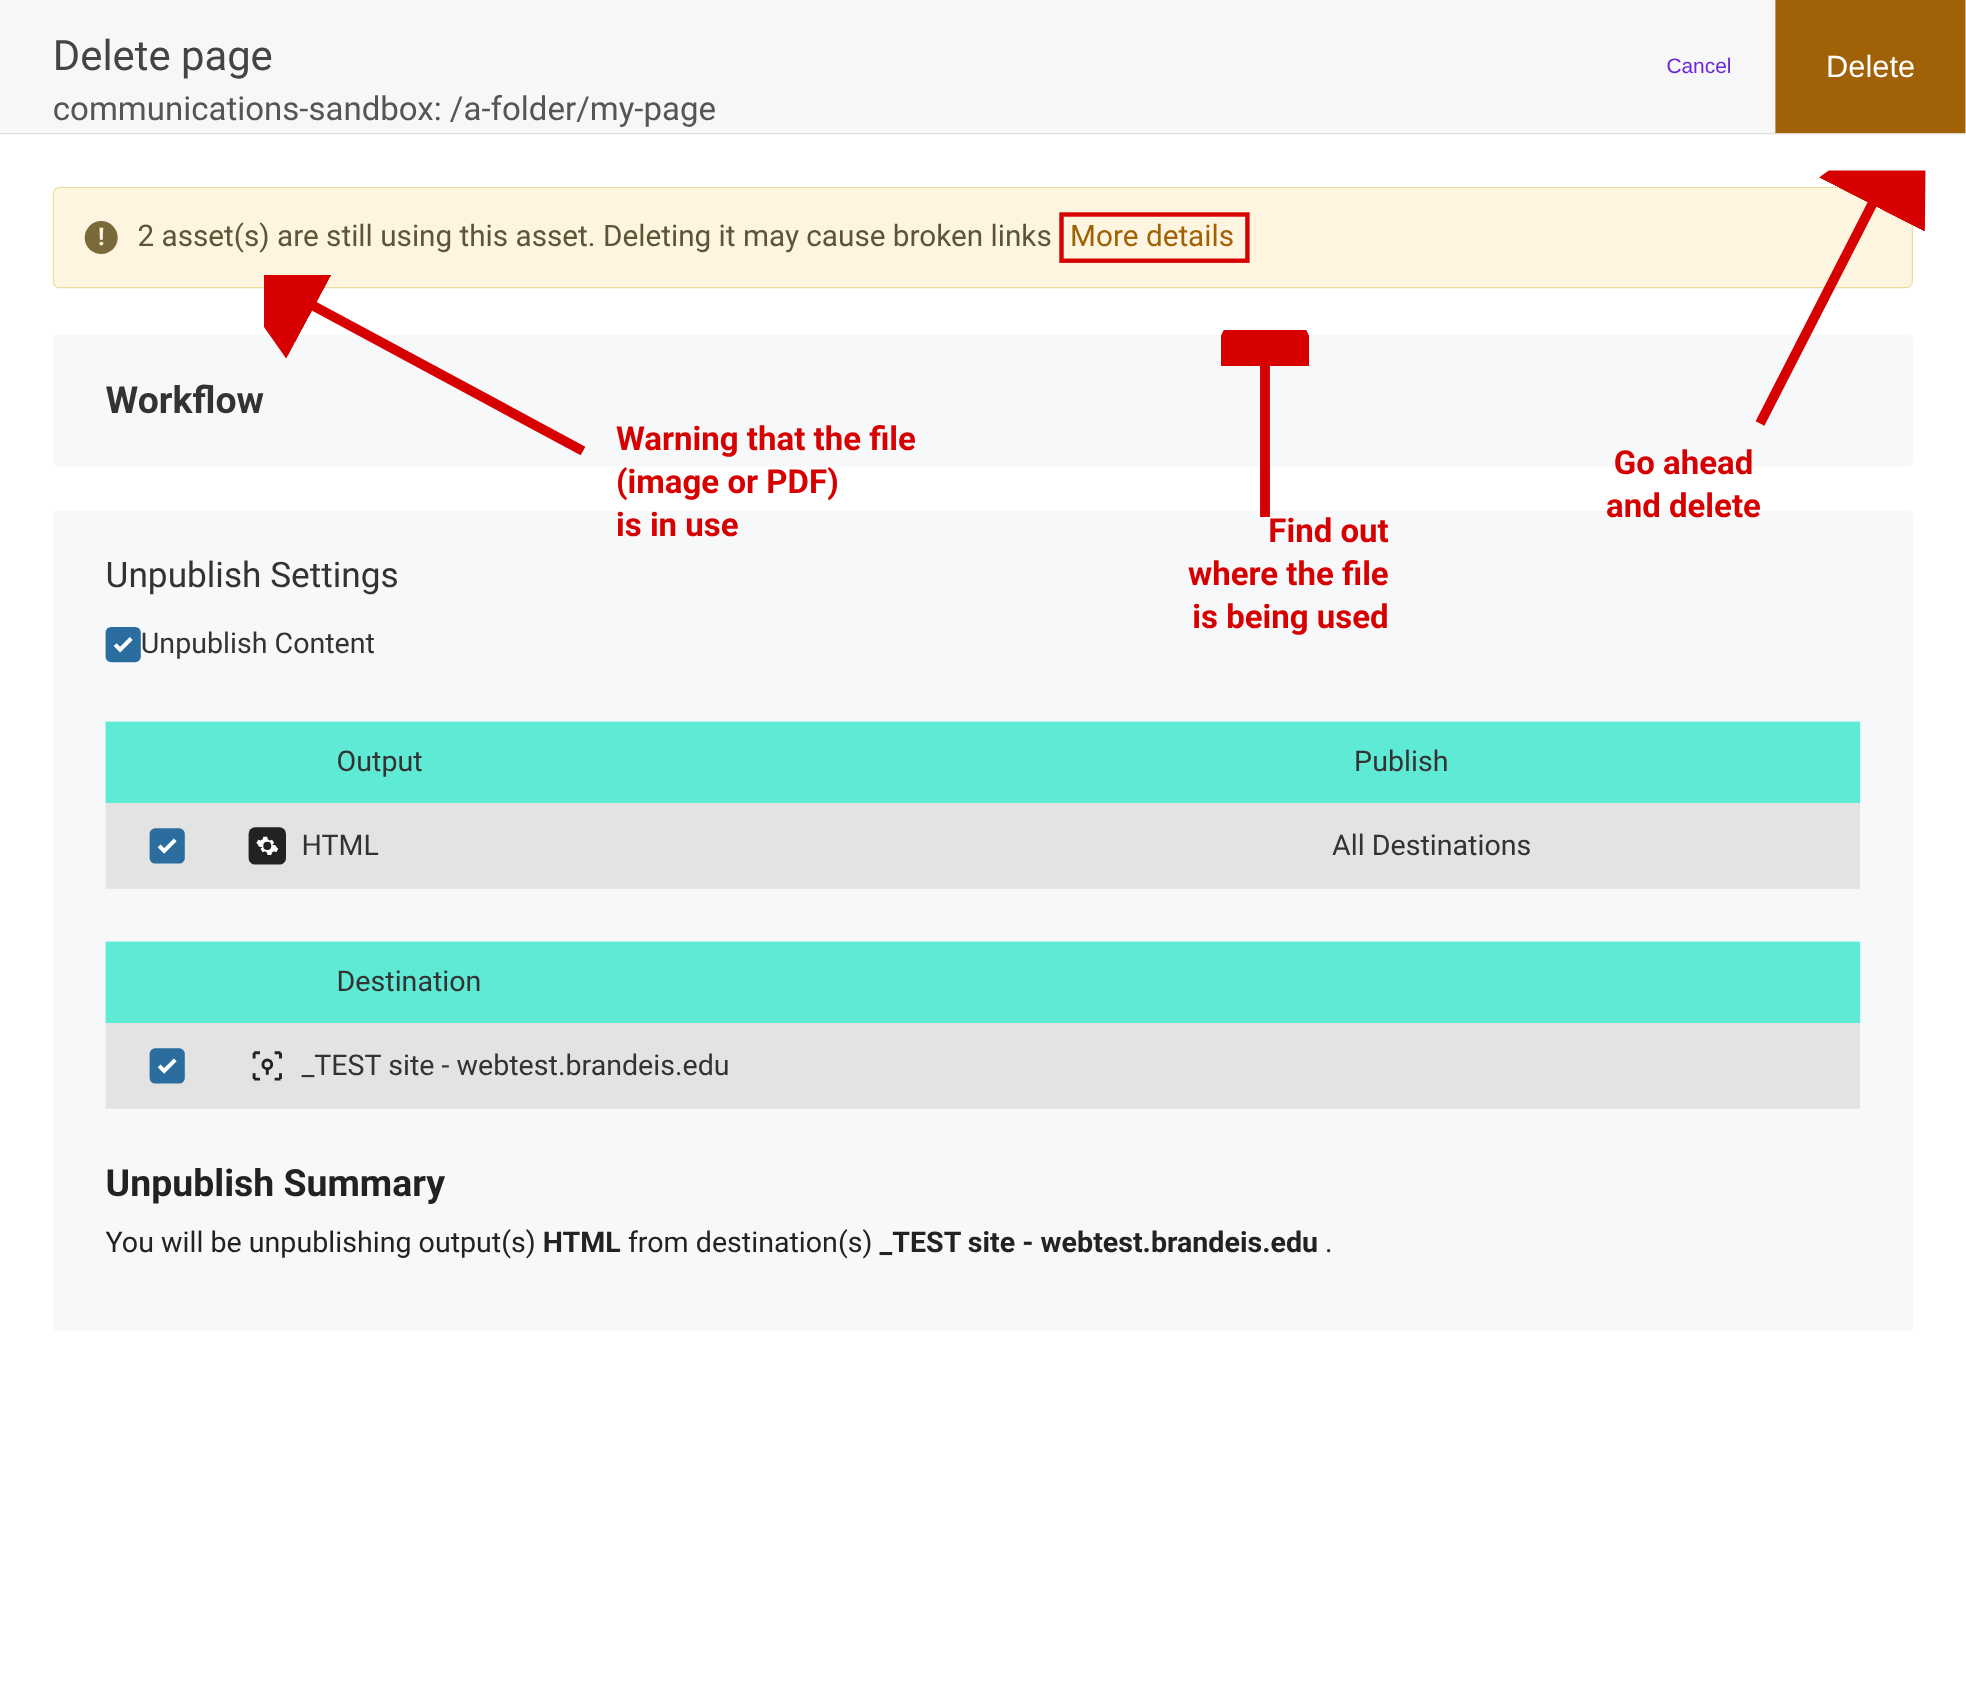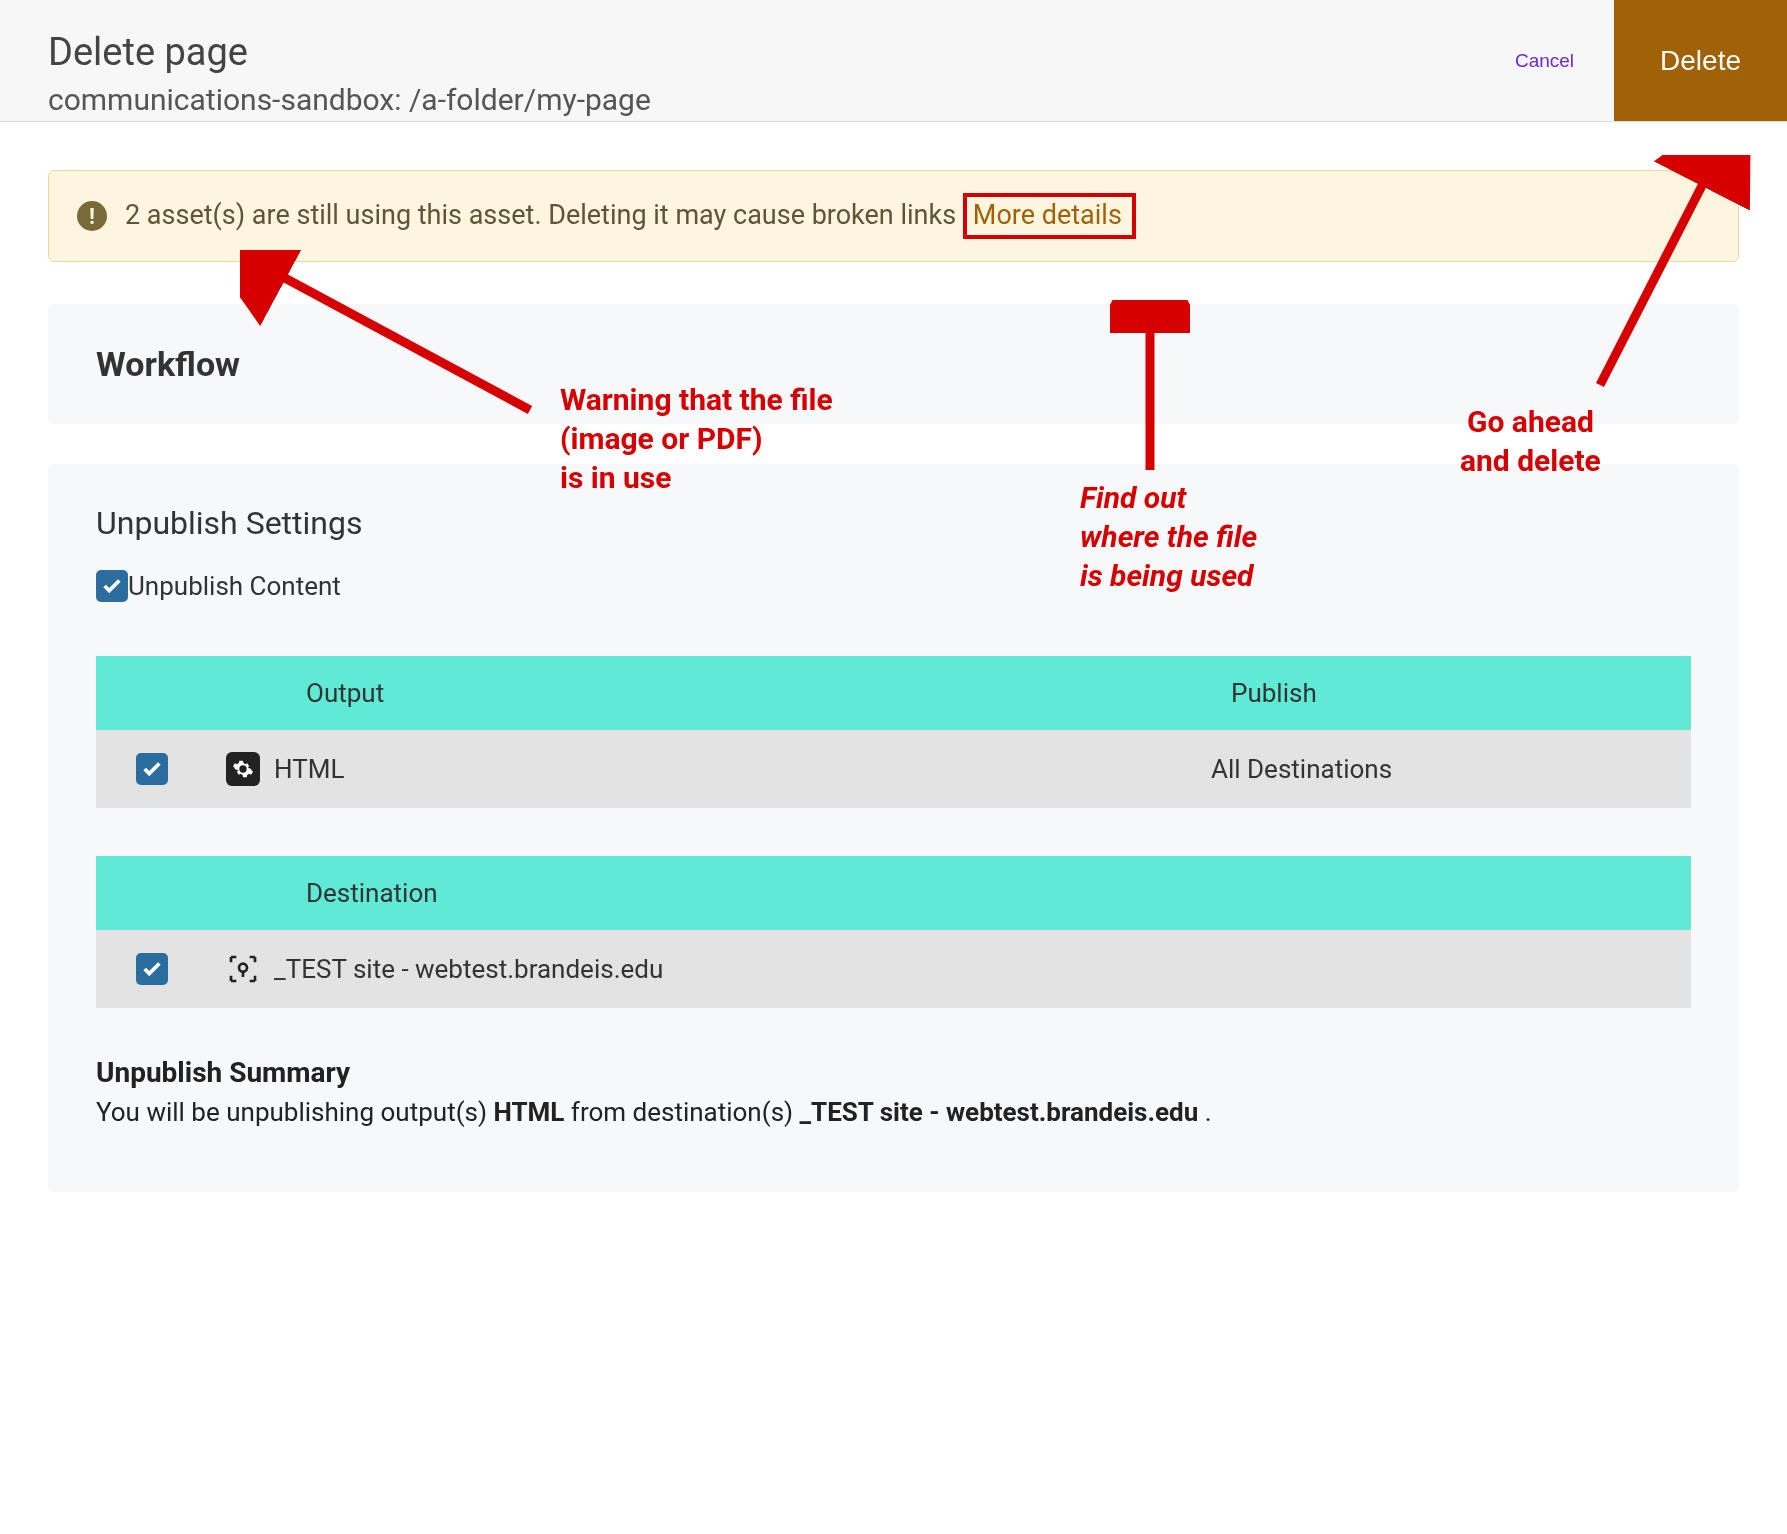--- a/index.html
+++ b/index.html
@@ -117,21 +117,21 @@
     width: 34px; height: 34px;
     background: #222;
     border-radius: 6px;
     display: inline-flex;
     align-items: center; justify-content: center;
   }
   .gear-box svg { width: 22px; height: 22px; }
   .dest-icon { width: 34px; height: 34px; display: inline-flex; align-items: center; justify-content: center; }
   .dest-icon svg { width: 32px; height: 32px; }
   .table-block { margin-bottom: 48px; }
-  .summary-title { font-size: 28px; font-weight: 700; color: #222; margin-bottom: 4px; }
+  .summary-title { font-size: 34px; font-weight: 700; color: #222; margin-bottom: 15px; }
   .summary-text { font-size: 26px; color: #222; line-height: 1.5; }
   .summary-text b { font-weight: 700; }
 
   
   .anno { position: absolute; color: #d60000; font-weight: 700; font-size: 30px; line-height: 1.3; pointer-events: none; }
   .arrow { position: absolute; pointer-events: none; }
 </style>
 </head>
 <body>
 
@@ -247,21 +247,21 @@
 is in use</div>
 
 <svg class="arrow" style="left:1110px; top:300px;" width="80" height="190">
   <defs>
       <marker id="ah2" markerWidth="12" markerHeight="12" refX="2" refY="6" orient="auto">
         <path d="M0,0 L12,6 L0,12 Z" fill="#d60000"></path>
       </marker>
     </defs>
   <line x1="40" y1="170" x2="40" y2="15" stroke="#d60000" stroke-width="9" marker-end="url(#ah2)"></line>
 </svg>
-<div class="anno" style="left:1080px; top:478px; white-space:pre; text-align:left;font-style:italic;">Find out
+<div class="anno" style="left:1080px; top:464px; white-space:pre; text-align:right;">Find out
 where the file
 is being used</div>
 
 <svg class="arrow" style="left:1560px; top:155px;" width="200" height="250">
   <defs>
       <marker id="ah3" markerWidth="12" markerHeight="12" refX="2" refY="6" orient="auto">
         <path d="M0,0 L12,6 L0,12 Z" fill="#d60000"></path>
       </marker>
     </defs>
   <line x1="40" y1="230" x2="150" y2="15" stroke="#d60000" stroke-width="9" marker-end="url(#ah3)"></line>

